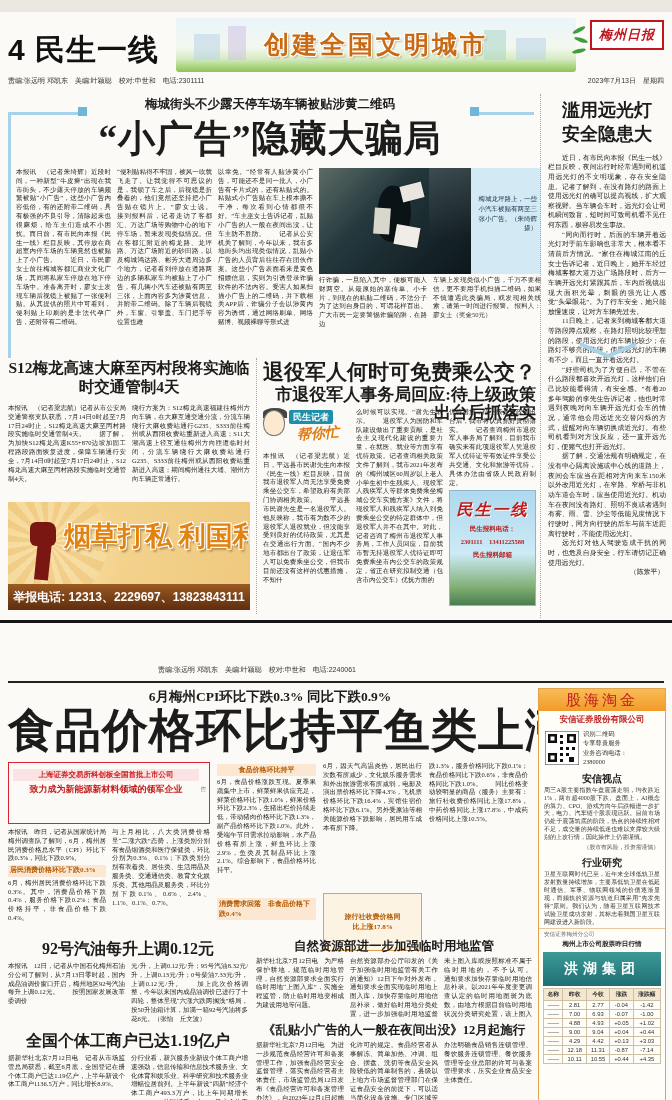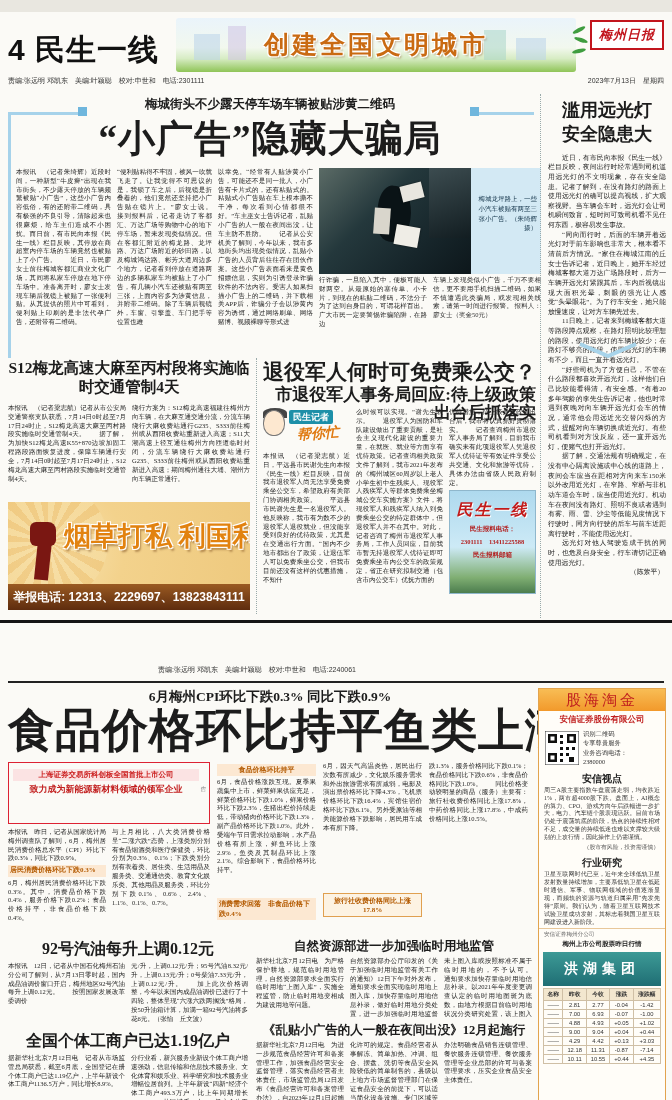--- a/index.html
+++ b/index.html
@@ -72,21 +72,21 @@
   .vets-head { text-align:center; font-weight:900; font-size:21px; height:28px; line-height:28px; white-space:nowrap; }
   .vets-sub { text-align:right; font-weight:bold; font-size:17px; height:18px; line-height:18px; }
   .vets-body { display:flex; gap:6px; height:204px; margin-top:4px; }
   .vets-body .col { flex:1; height:100%; }
   .vets-c1 { position:relative; }
   .helper-logo { height:42px; position:relative; margin-bottom:2px; }
   .helper-face { position:absolute; left:0; top:2px; width:22px; height:26px; border:1px solid #777; border-radius:50% 50% 45% 45%; background:#fde8d0; }
   .helper-hair { position:absolute; left:0; top:0; width:24px; height:10px; background:#444; border-radius:50% 50% 0 0; }
   .helper-tag { position:absolute; left:26px; top:2px; background:#1d8fa8; color:#fff; font-weight:bold; font-size:9px; padding:1px 4px; border-radius:2px; }
   .helper-script { position:absolute; left:34px; top:16px; color:#e07a12; font-weight:900; font-size:14px; font-style:italic; transform:rotate(-4deg); }
-  .ms-ad { margin-top:3px; height:104px; background:linear-gradient(180deg,#aed9ee 0%,#cdeaf6 55%,#7fae72 85%,#4c7d4e 100%); border:1px solid #8fb7cc;
+  .ms-ad { margin-top:3px; height:116px; background:linear-gradient(180deg,#aed9ee 0%,#cdeaf6 55%,#7fae72 85%,#4c7d4e 100%); border:1px solid #8fb7cc;
            text-align:center; overflow:hidden; }
   .ms-ad .t { color:#c21a1a; font-weight:900; font-size:16px; font-style:italic; letter-spacing:2px; margin-top:8px; text-shadow:1px 1px 0 #fff; }
   .ms-ad .l { color:#b32020; font-size:6.5px; font-weight:bold; margin-top:4px; }
   
   .main-right { position:absolute; left:540px; top:82px; width:126px; height:524px; border-left:1px dotted #9aa; padding-left:7px; }
   .hb-head { text-align:center; font-weight:900; font-size:18px; line-height:1.35; margin:4px 0 6px; }
   .hb-body { font-size:6.8px; line-height:1.42; text-align:justify; height:430px; overflow:hidden; }
   .hb-body p { text-indent:14px; }
   .hb-byline { text-align:right; font-size:6.8px; padding-right:2px; }
   .chevron { position:absolute; left:578px; top:330px; }
@@ -108,21 +108,21 @@
              color:#ffd34d; font-size:7px; font-weight:900; text-align:center; line-height:10px; }
   .ad-co { font-size:7.5px; font-weight:bold; }
   .ad-en { font-size:4px; color:#888; }
   .ad-marker { position:absolute; right:1px; top:18px; font-size:5.5px; color:#999; writing-mode:vertical-rl; }
   .ad-l1 { margin-top:3px; background:#fbe3e3; color:#c22; font-size:7.5px; font-weight:bold; text-align:center; padding:1px 0; }
   .ad-l2 { margin-top:2px; color:#c21f1f; font-size:9px; font-weight:900; text-align:center; }
   .pair-cols { display:flex; gap:6px; flex:1; margin-top:4px; }
   .pair-cols .col { flex:1; height:100%; }
   .sub-orange { display:block; background:#fce8d2; color:#b35a00; font-weight:bold; font-size:7px; padding:1px 2px; margin:2px 0; text-align:left; }
   .fin-top .tcol { width:99px; flex:none; height:100%; }
-  .hl-box { border:1px solid #e0a050; background:#fdf3e3; color:#b35a00; font-weight:bold; font-size:7px; padding:2px; margin-top:3px; text-align:center; }
+  .hl-box { border:1px solid #e0a050; background:#fdf3e3; color:#b35a00; font-weight:bold; font-size:7px; padding:18px; margin-top:3px; text-align:center; }
   .fin-bottom { display:flex; gap:8px; margin-top:8px; height:184px; }
   .fb-left { width:240px; flex:none; }
   .art-head-m { text-align:center; font-weight:900; font-size:16px; height:22px; line-height:22px; white-space:nowrap; }
   .cols2 { display:flex; gap:6px; height:62px; margin-top:2px; }
   .cols2 .col { flex:1; height:100%; }
   .cols2b { display:flex; gap:6px; height:70px; margin-top:2px; }
   .cols2b .col { flex:1; height:100%; }
   .fb-right { flex:1; }
   .art-head-s { text-align:center; font-weight:900; font-size:12.5px; height:17px; line-height:17px; white-space:nowrap; }
   .cols3 { display:flex; gap:6px; height:60px; margin-top:2px; }

